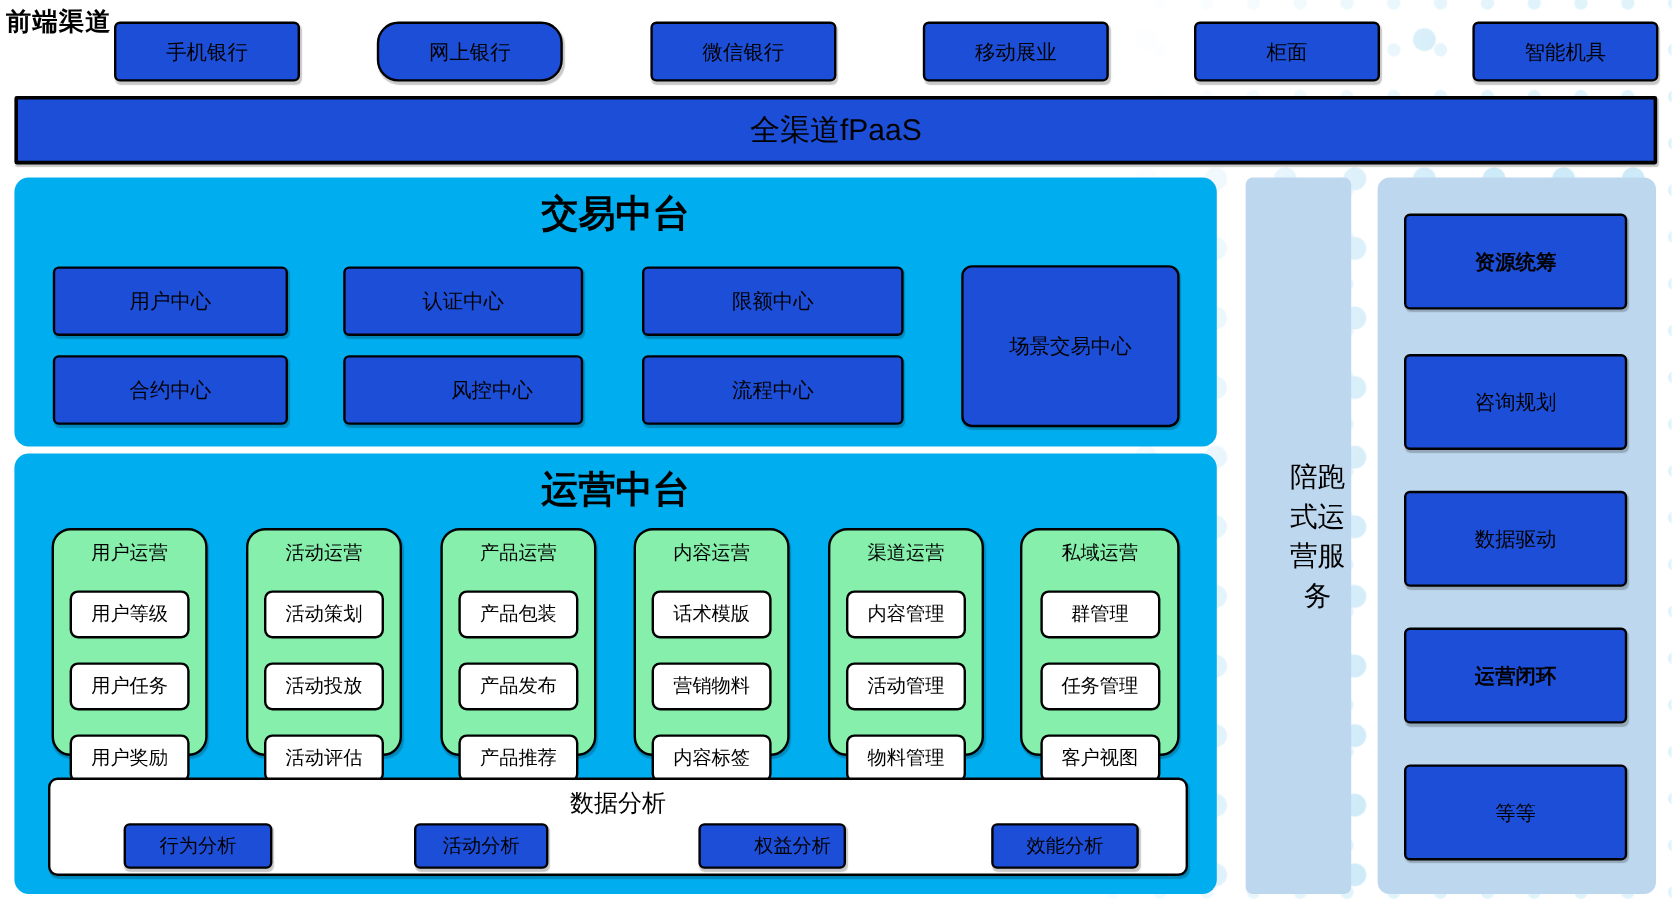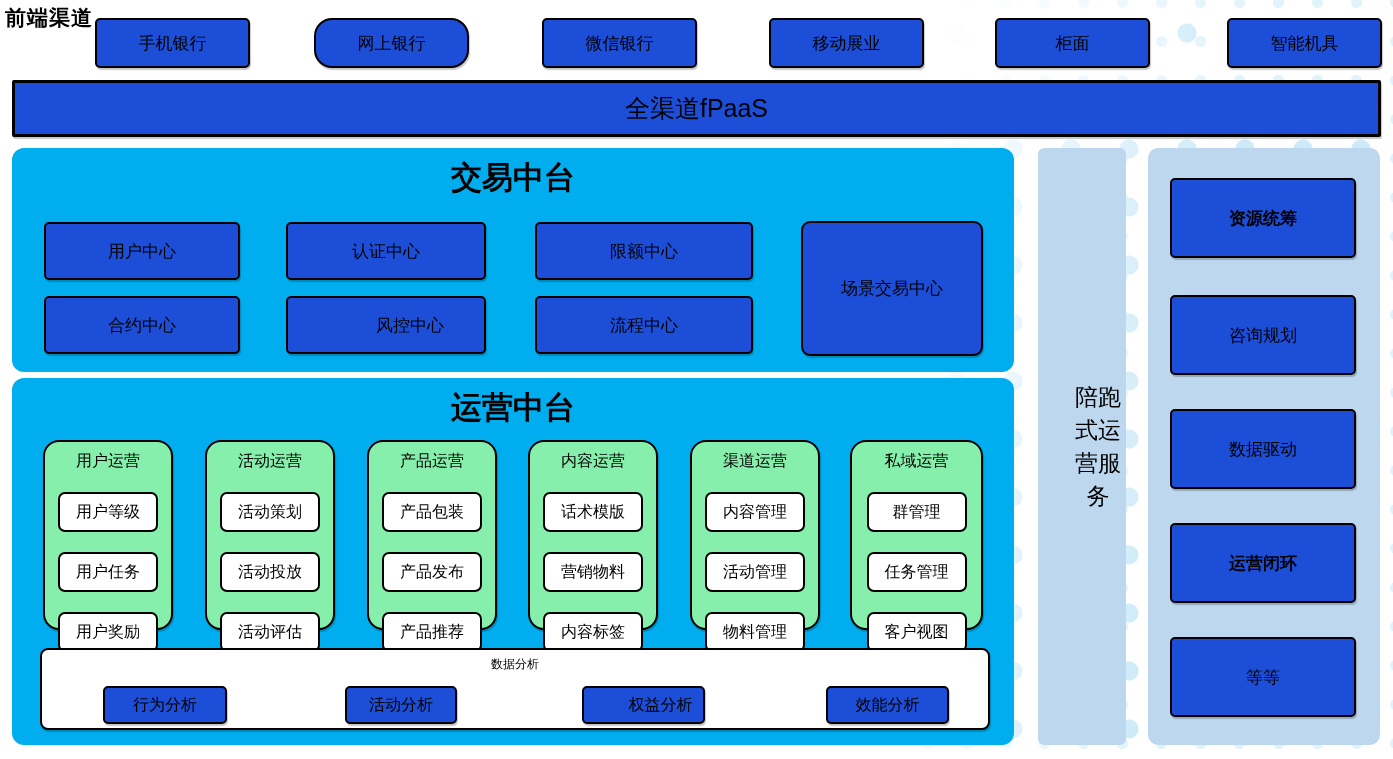--- a/index.html
+++ b/index.html
@@ -61,21 +61,21 @@
     border:2px solid #000; border-radius:7px; background:#fff;
     display:flex; align-items:center; justify-content:center; font-size:16px;
   }
   .group .group-item:first-of-type { margin-top:11px; }
 
   .da-panel {
     left:28px; top:270px; width:950px; height:82px;
     background:#fff; border:2px solid #000; border-radius:8px;
     box-shadow:1px 2px 1px rgba(0,0,0,.22);
   }
-  .da-title { margin-top:6px; text-align:center; font-size:12px; }
+  .da-title { margin-top:6px; text-align:center; font-size:20px; }
   .da-item { top:36px; height:38px; font-size:16px; }
 
   .side-bar {
     left:1038px; top:148px; width:88px; height:597px;
     background:#BDD7EE; border-radius:6px;
     display:flex; align-items:center; justify-content:center;padding-left:32px;
   }
   .side-bar-text {
     width:52px; font-size:23px; line-height:33px; text-align:center;
   }

